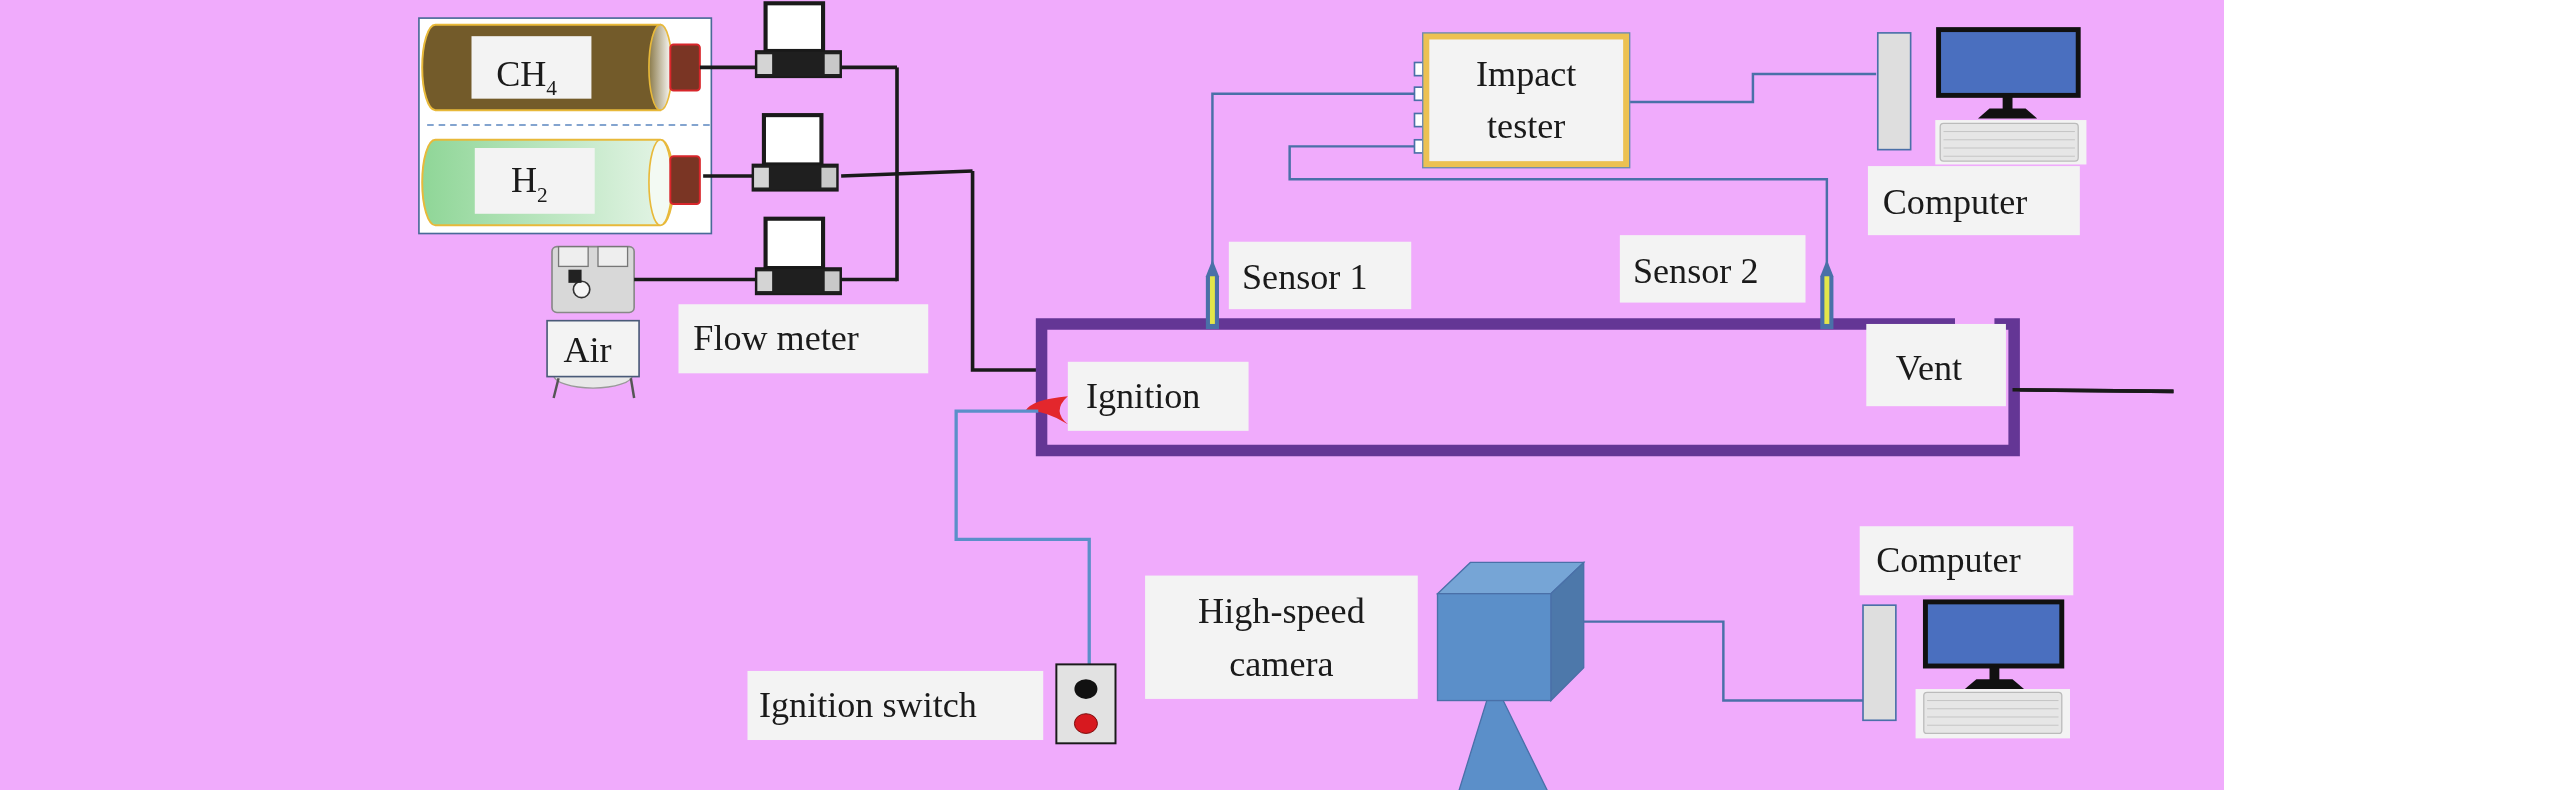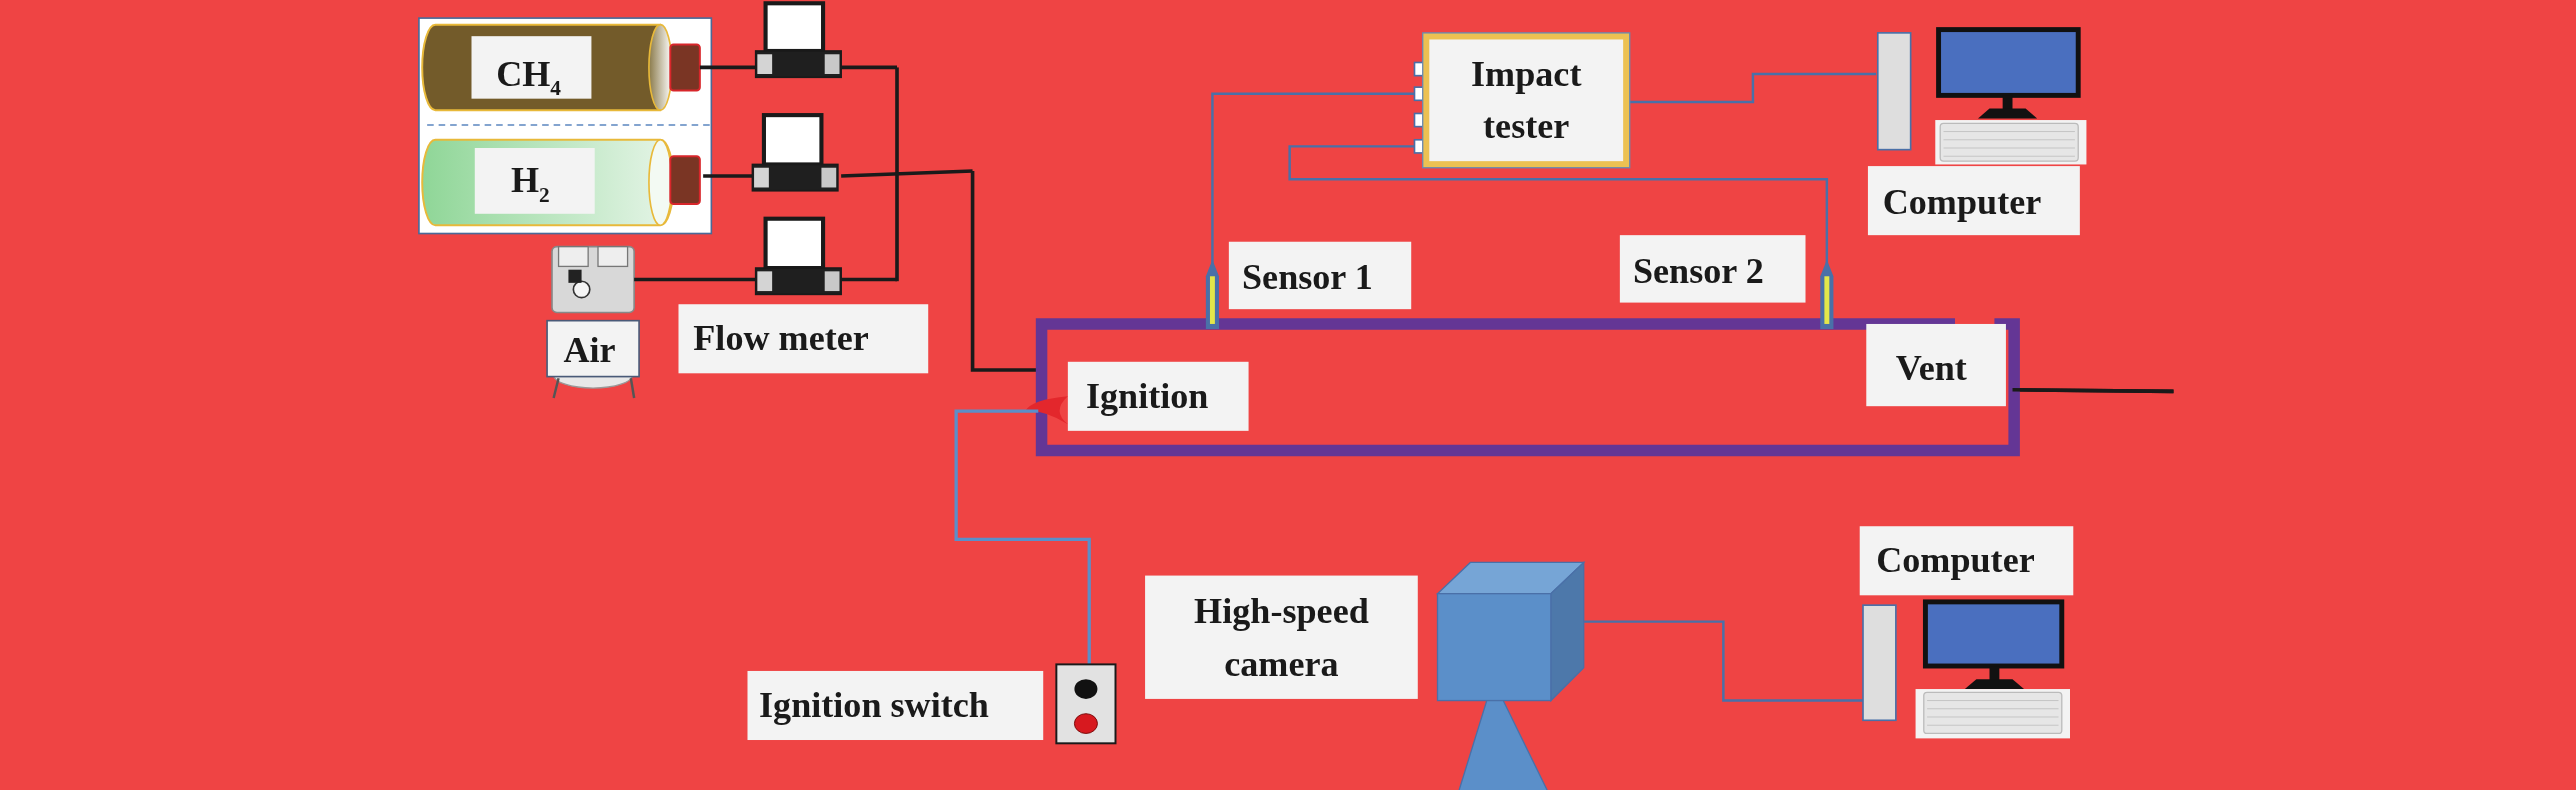--- a/index.html
+++ b/index.html
@@ -1,16 +1,16 @@
 <!DOCTYPE html>
 <html style="font-size:13px"><head>
 <meta charset="utf-8">
 <style>
   html,body{margin:0;padding:0;background:#ffffff;}
-  #stage{width:2576px;height:791px;position:relative;overflow:hidden;background:#ef4444;font-weight:bold;}
+  #stage{width:2224px;height:791px;position:relative;overflow:hidden;background:#f0abfc;}
   svg{display:block;}
   .lbl{font-family:"Liberation Serif","DejaVu Serif",serif;fill:#1a1a1a;}
 </style>
 </head>
 <body>
 
 <div id="stage">
 <svg width="2576" height="791" viewBox="0 0 1568 481" preserveAspectRatio="none">
   <defs>
     <linearGradient id="h2grad" x1="0" x2="1" y1="0" y2="0">

